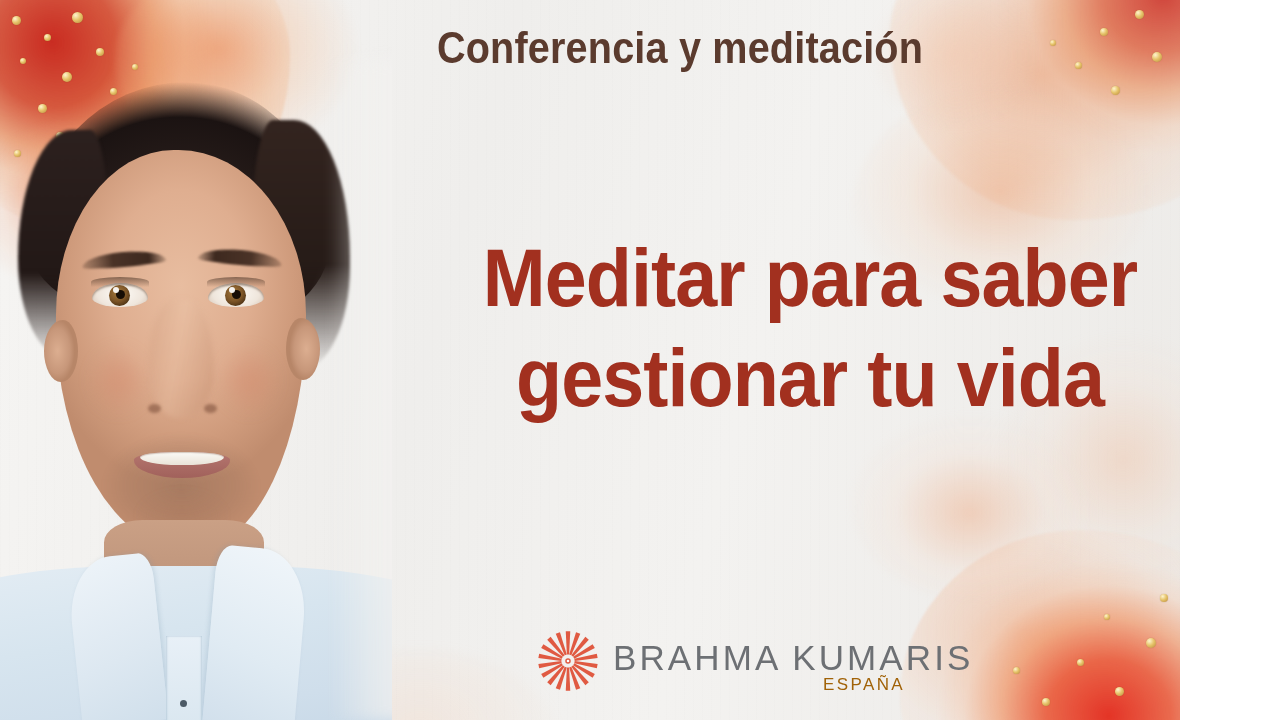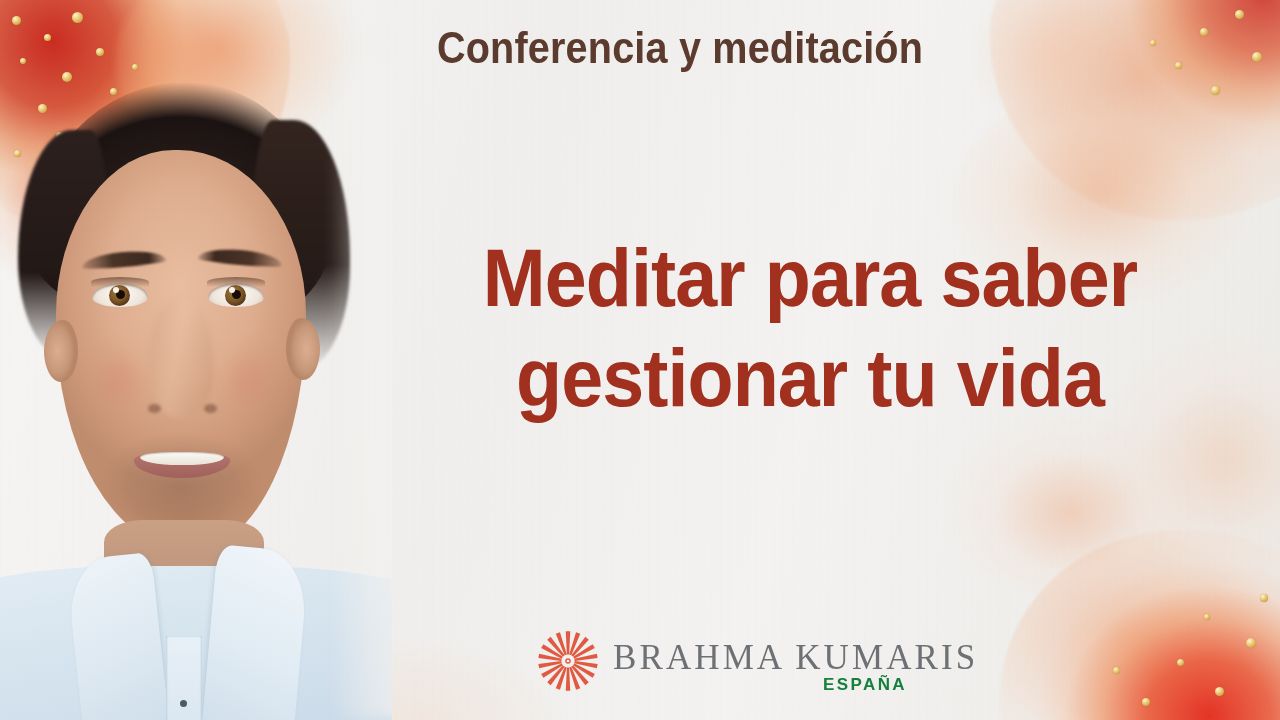--- a/index.html
+++ b/index.html
@@ -6,21 +6,21 @@
 
   html, body {
     width:1280px; height:720px;
     overflow:hidden;
     background:#ffffff;
     font-family:"Liberation Sans", sans-serif;
   }
 
   #slide {
     position:relative;
-    width:1280px; height:720px;
+    width:1180px; height:720px;
     overflow:hidden;
     background:#f2f1ef;
   }
 
   
   .bg-base {
     position:absolute; inset:0;
     background:
       linear-gradient(105deg,#f6f5f3 0%,#efeeec 38%,#f3f2f0 62%,#eceae7 100%);
   }
@@ -290,32 +290,32 @@
   .logo {
     position:absolute; left:525px; top:626px;
     width:400px; height:78px;
   }
   .logo-mark {
     position:absolute; left:10px; top:2px; width:66px; height:66px;
   }
   .logo-mark svg { display:block; width:66px; height:66px; }
   .logo-word {
     position:absolute; left:88px; top:12px;
-    font-family:Liberation Serif, serif;
+    font-family:Liberation Sans, sans-serif;
     font-size:35px; font-weight:400;
     letter-spacing:3.1px;
     color:#6d7074;
     white-space:nowrap;
   }
   .logo-sub {
     position:absolute; left:298px; top:49px;
     font-family:"Liberation Sans", sans-serif;
-    font-size:17px; font-weight:700;
+    font-size:17px; font-weight:400;
     letter-spacing:2.4px;
-    color:#15803d;
+    color:#a16207;
     white-space:nowrap;
     text-align:center;
   }
 </style>
 </head>
 <body>
 
 <div id="slide">
 
   <div class="bg-base"></div>

